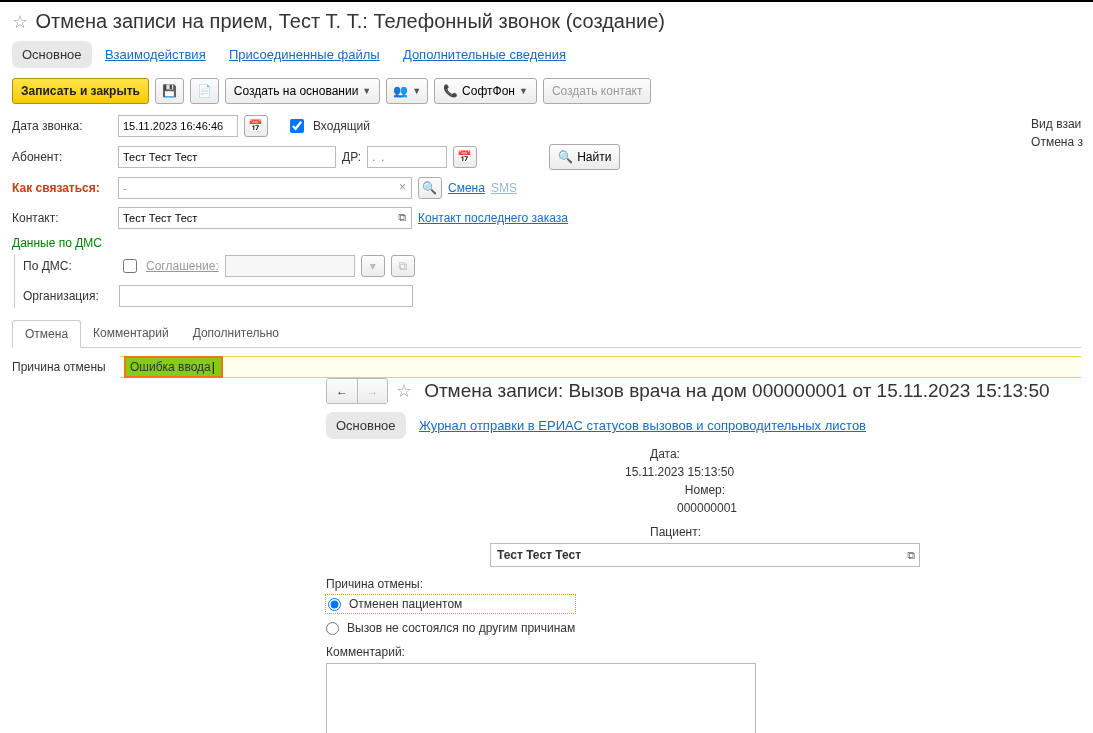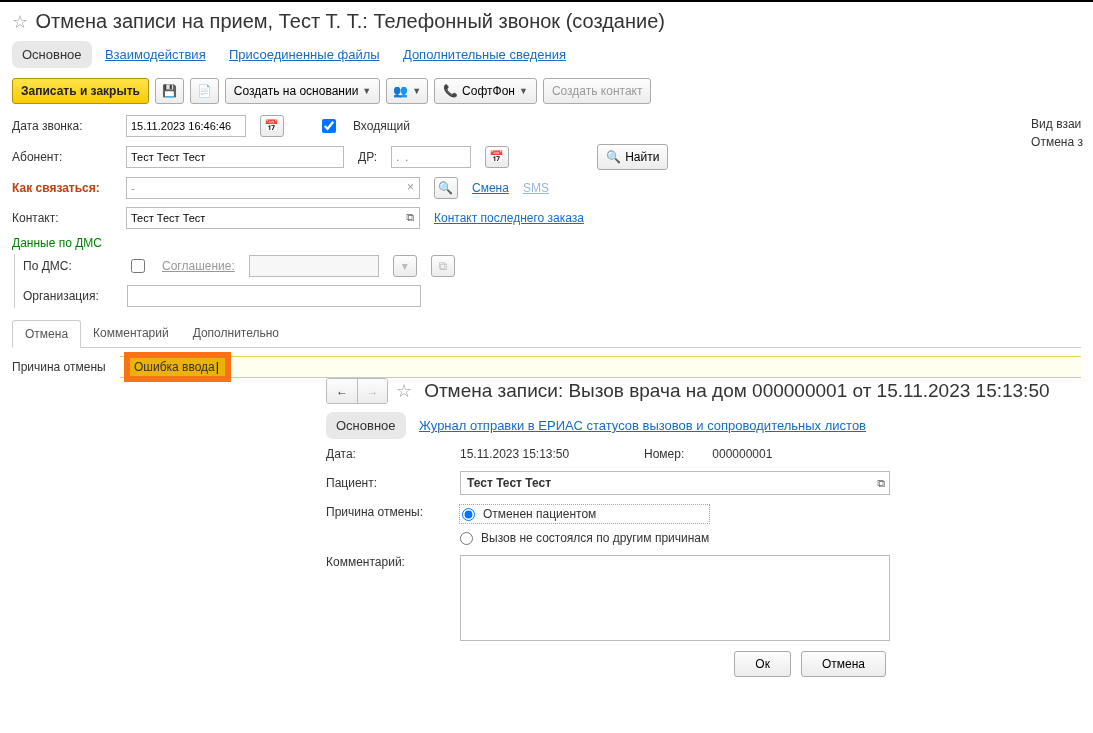--- a/index.html
+++ b/index.html
@@ -47,21 +47,21 @@
   .btn.yellow {
     background: linear-gradient(#ffe34a,#f7cc00);
     border-color: #b59100;
     font-weight: bold;
     color: #222;
   }
   .btn.icon { padding: 4px 6px; }
   .btn.disabled { color:#999; }
   .dropdown-caret { font-size:9px; color:#555; }
   .form { margin-top: 10px; }
-  .form-row { display:flex; align-items:center; margin-bottom:6px; gap:14px; min-height:24px; }
+  .form-row { display:flex; align-items:center; margin-bottom:6px; gap:6px; min-height:24px; }
   .label { width: 100px; color:#333; }
   .label.muted { color:#c2410c;font-weight:bold; }
   .input {
     border:1px solid #bbb;
     height:22px;
     padding:2px 4px;
     font-size:11px;
     background:#fff;
   }
   .input.date { width:120px; }
@@ -99,24 +99,24 @@
     border-top:1px solid #e8d35a;
     border-bottom:1px solid #e8d35a;
     background:#fffff0;
     height:22px;
     flex:1;
     display:flex;
     align-items:center;
     padding-left:4px;
   }
   .reason-field-inner {
-    border:6px solid #f97316;
+    border:2px solid #f97316;
     padding:2px 6px 2px 4px;
     margin:-1px 0;
-    background:#eab308;
+    background:#84cc16;
   }
   .reason-field-inner span::after { content:"|"; color:#000; margin-left:1px; }
   .right-cut {
     position:absolute;
     right:10px; top:115px;
     font-size:12px; color:#333;
     text-align:left;
     line-height:18px;
   }
   
@@ -127,21 +127,21 @@
     background:#fff;
   }
   .modal .navbtns { display:inline-flex; border:1px solid #bbb; border-radius:3px; overflow:hidden; }
   .modal .navbtn { width:30px; height:24px; display:inline-flex; align-items:center; justify-content:center; background:linear-gradient(#fdfdfd,#ececec); cursor:pointer; }
   .modal .navbtn + .navbtn { border-left:1px solid #bbb; }
   .modal .navbtn.disabled { color:#bbb; }
   .modal-head { display:flex; align-items:center; gap:8px; }
   .modal-title { font-size:19px; color:#333; }
   .modal-tabs { margin-top:8px; }
   .modal-body { margin-top:8px; }
-  .modal-row { display:flex; align-items:center; margin-bottom:10px; gap:24px; }
+  .modal-row { display:flex; align-items:center; margin-bottom:10px; gap:4px;flex-direction:column; }
   .modal-row .mlabel { width:110px; }
   .bold { font-weight:bold; }
   .patient-field {
     border:1px solid #bbb;
     height:24px;
     width:430px;
     display:flex; align-items:center; justify-content:space-between;
     padding:0 4px 0 6px;
   }
   .radio { width:13px; height:13px; margin:0 4px 0 0; vertical-align:middle; }

